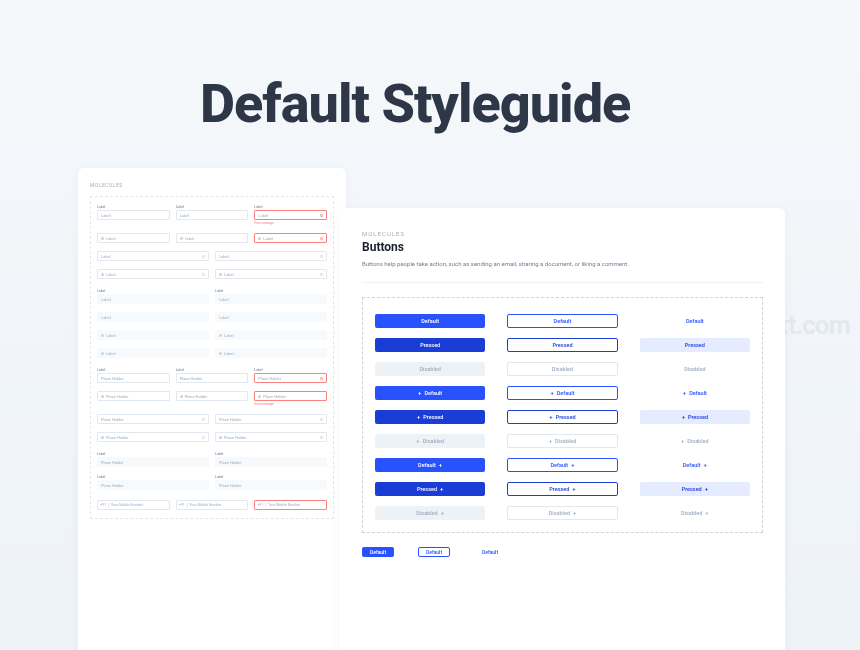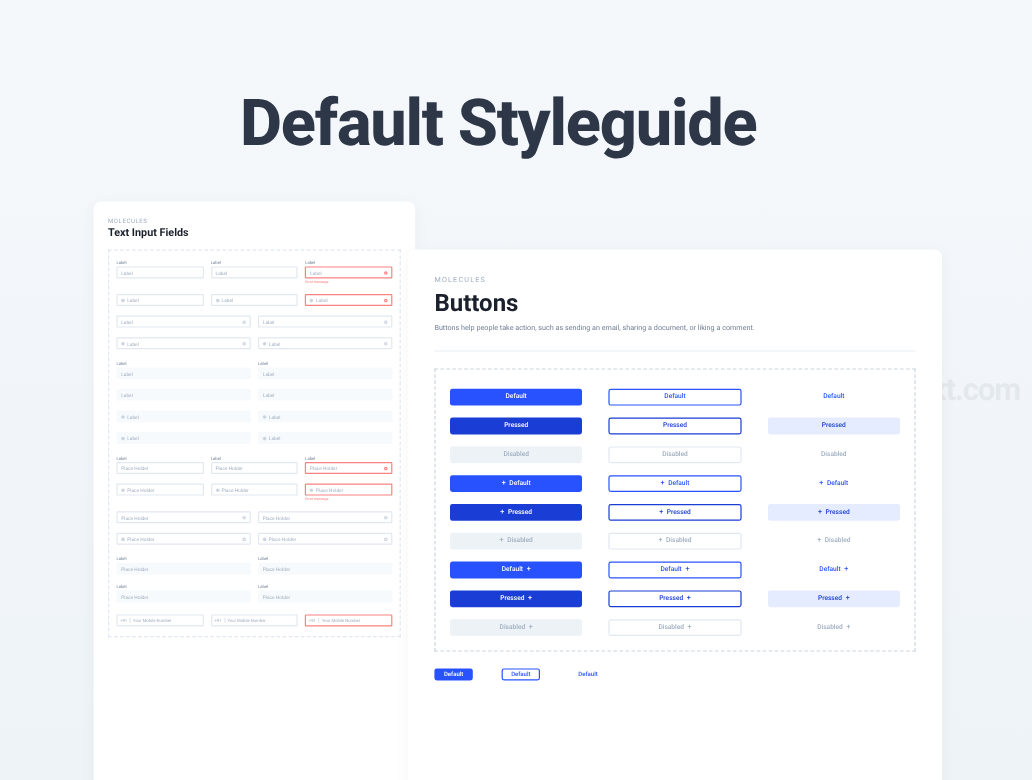--- a/index.html
+++ b/index.html
@@ -58,21 +58,21 @@
     margin-bottom: 4px;
   }
   .right-overline {
     font-size: 6px;
     letter-spacing: 1px;
     color: #a0aec0;
     text-transform: uppercase;
     margin-bottom: 3px;
   }
   .right-title {
-    font-size: 20px;
+    font-size: 12px;
     font-weight: 700;
     color: #1a202c;
     margin-bottom: 6px;
   }
   .right-desc {
     font-size: 6px;
     color: #718096;
     max-width: 300px;
     line-height: 1.4;
     margin-bottom: 14px;
@@ -169,21 +169,20 @@
   }
 </style>
 </head>
 <body>
 
 <div class="hero-title">Default Styleguide</div>
 <div class="watermark">xt.com</div>
 
 <div class="left-card">
   <div class="card-overline">MOLECULES</div>
-  <div class="card-title">Text Input Fields</div>
 
   <div class="input-section">
 
     <div class="input-grid">
       <div class="fcol">
           <span class="lbl">Label</span>
           <div class="field">
             <span>Label</span>
           </div>
         </div>

